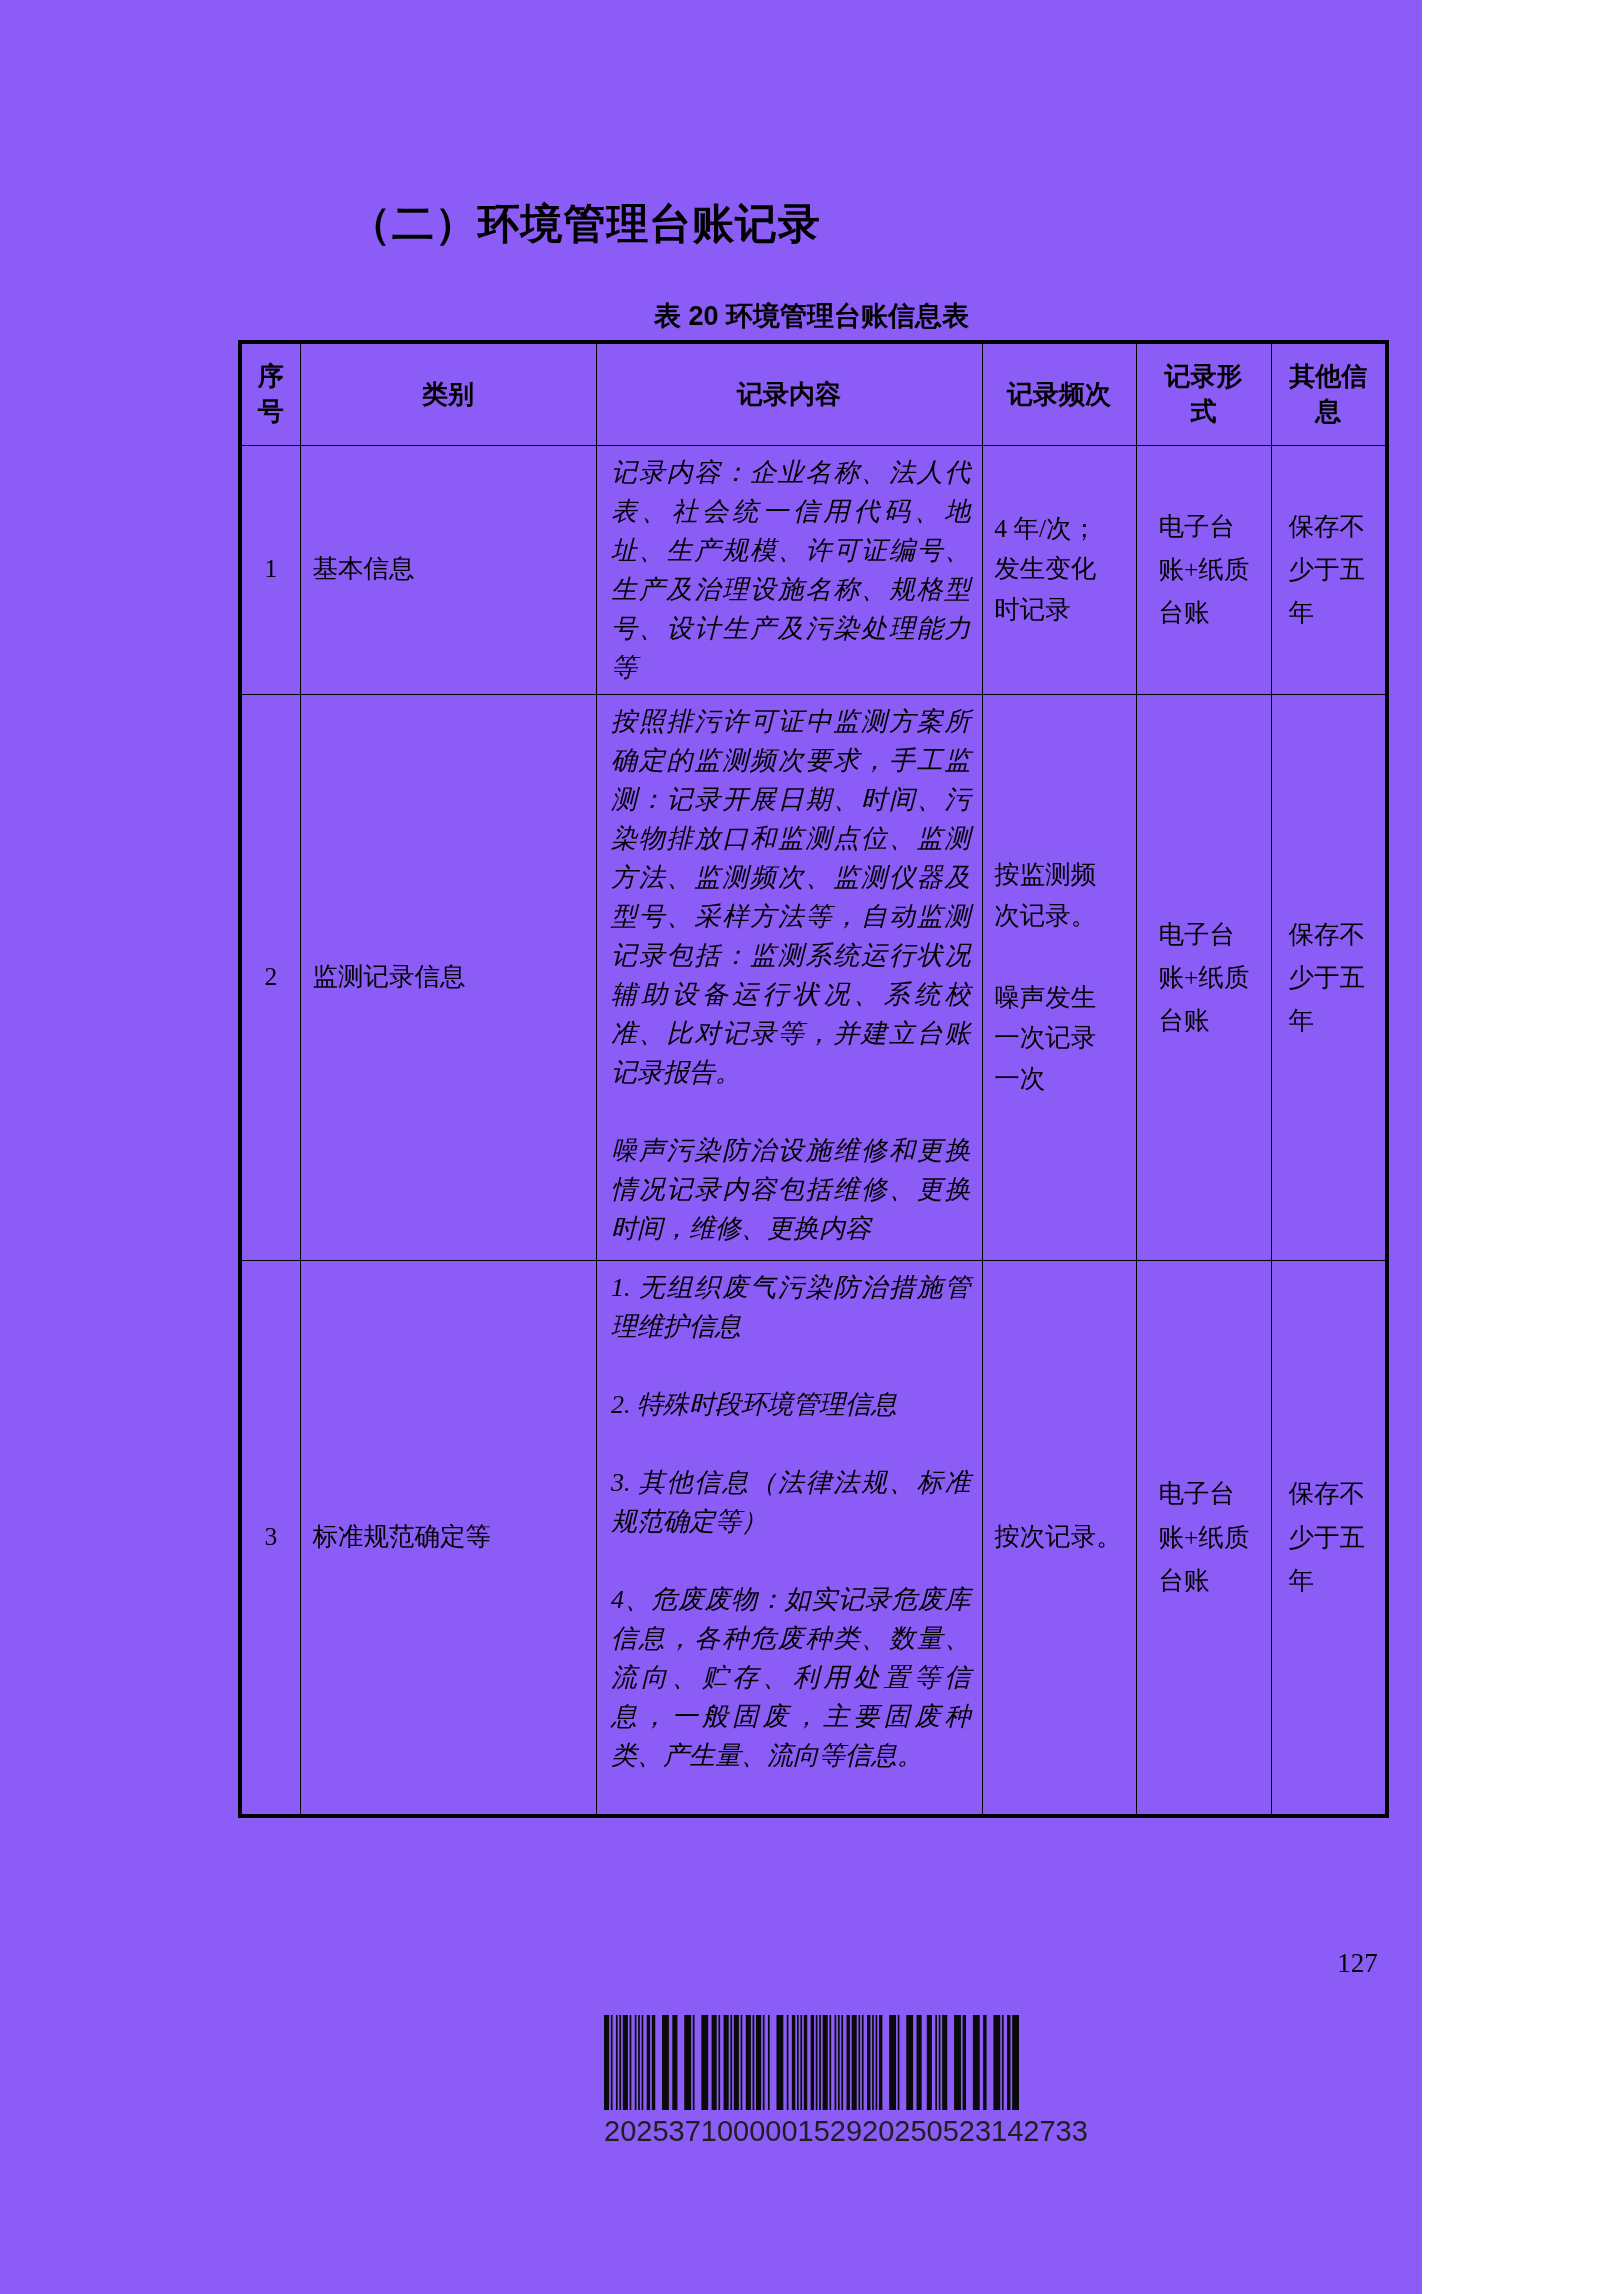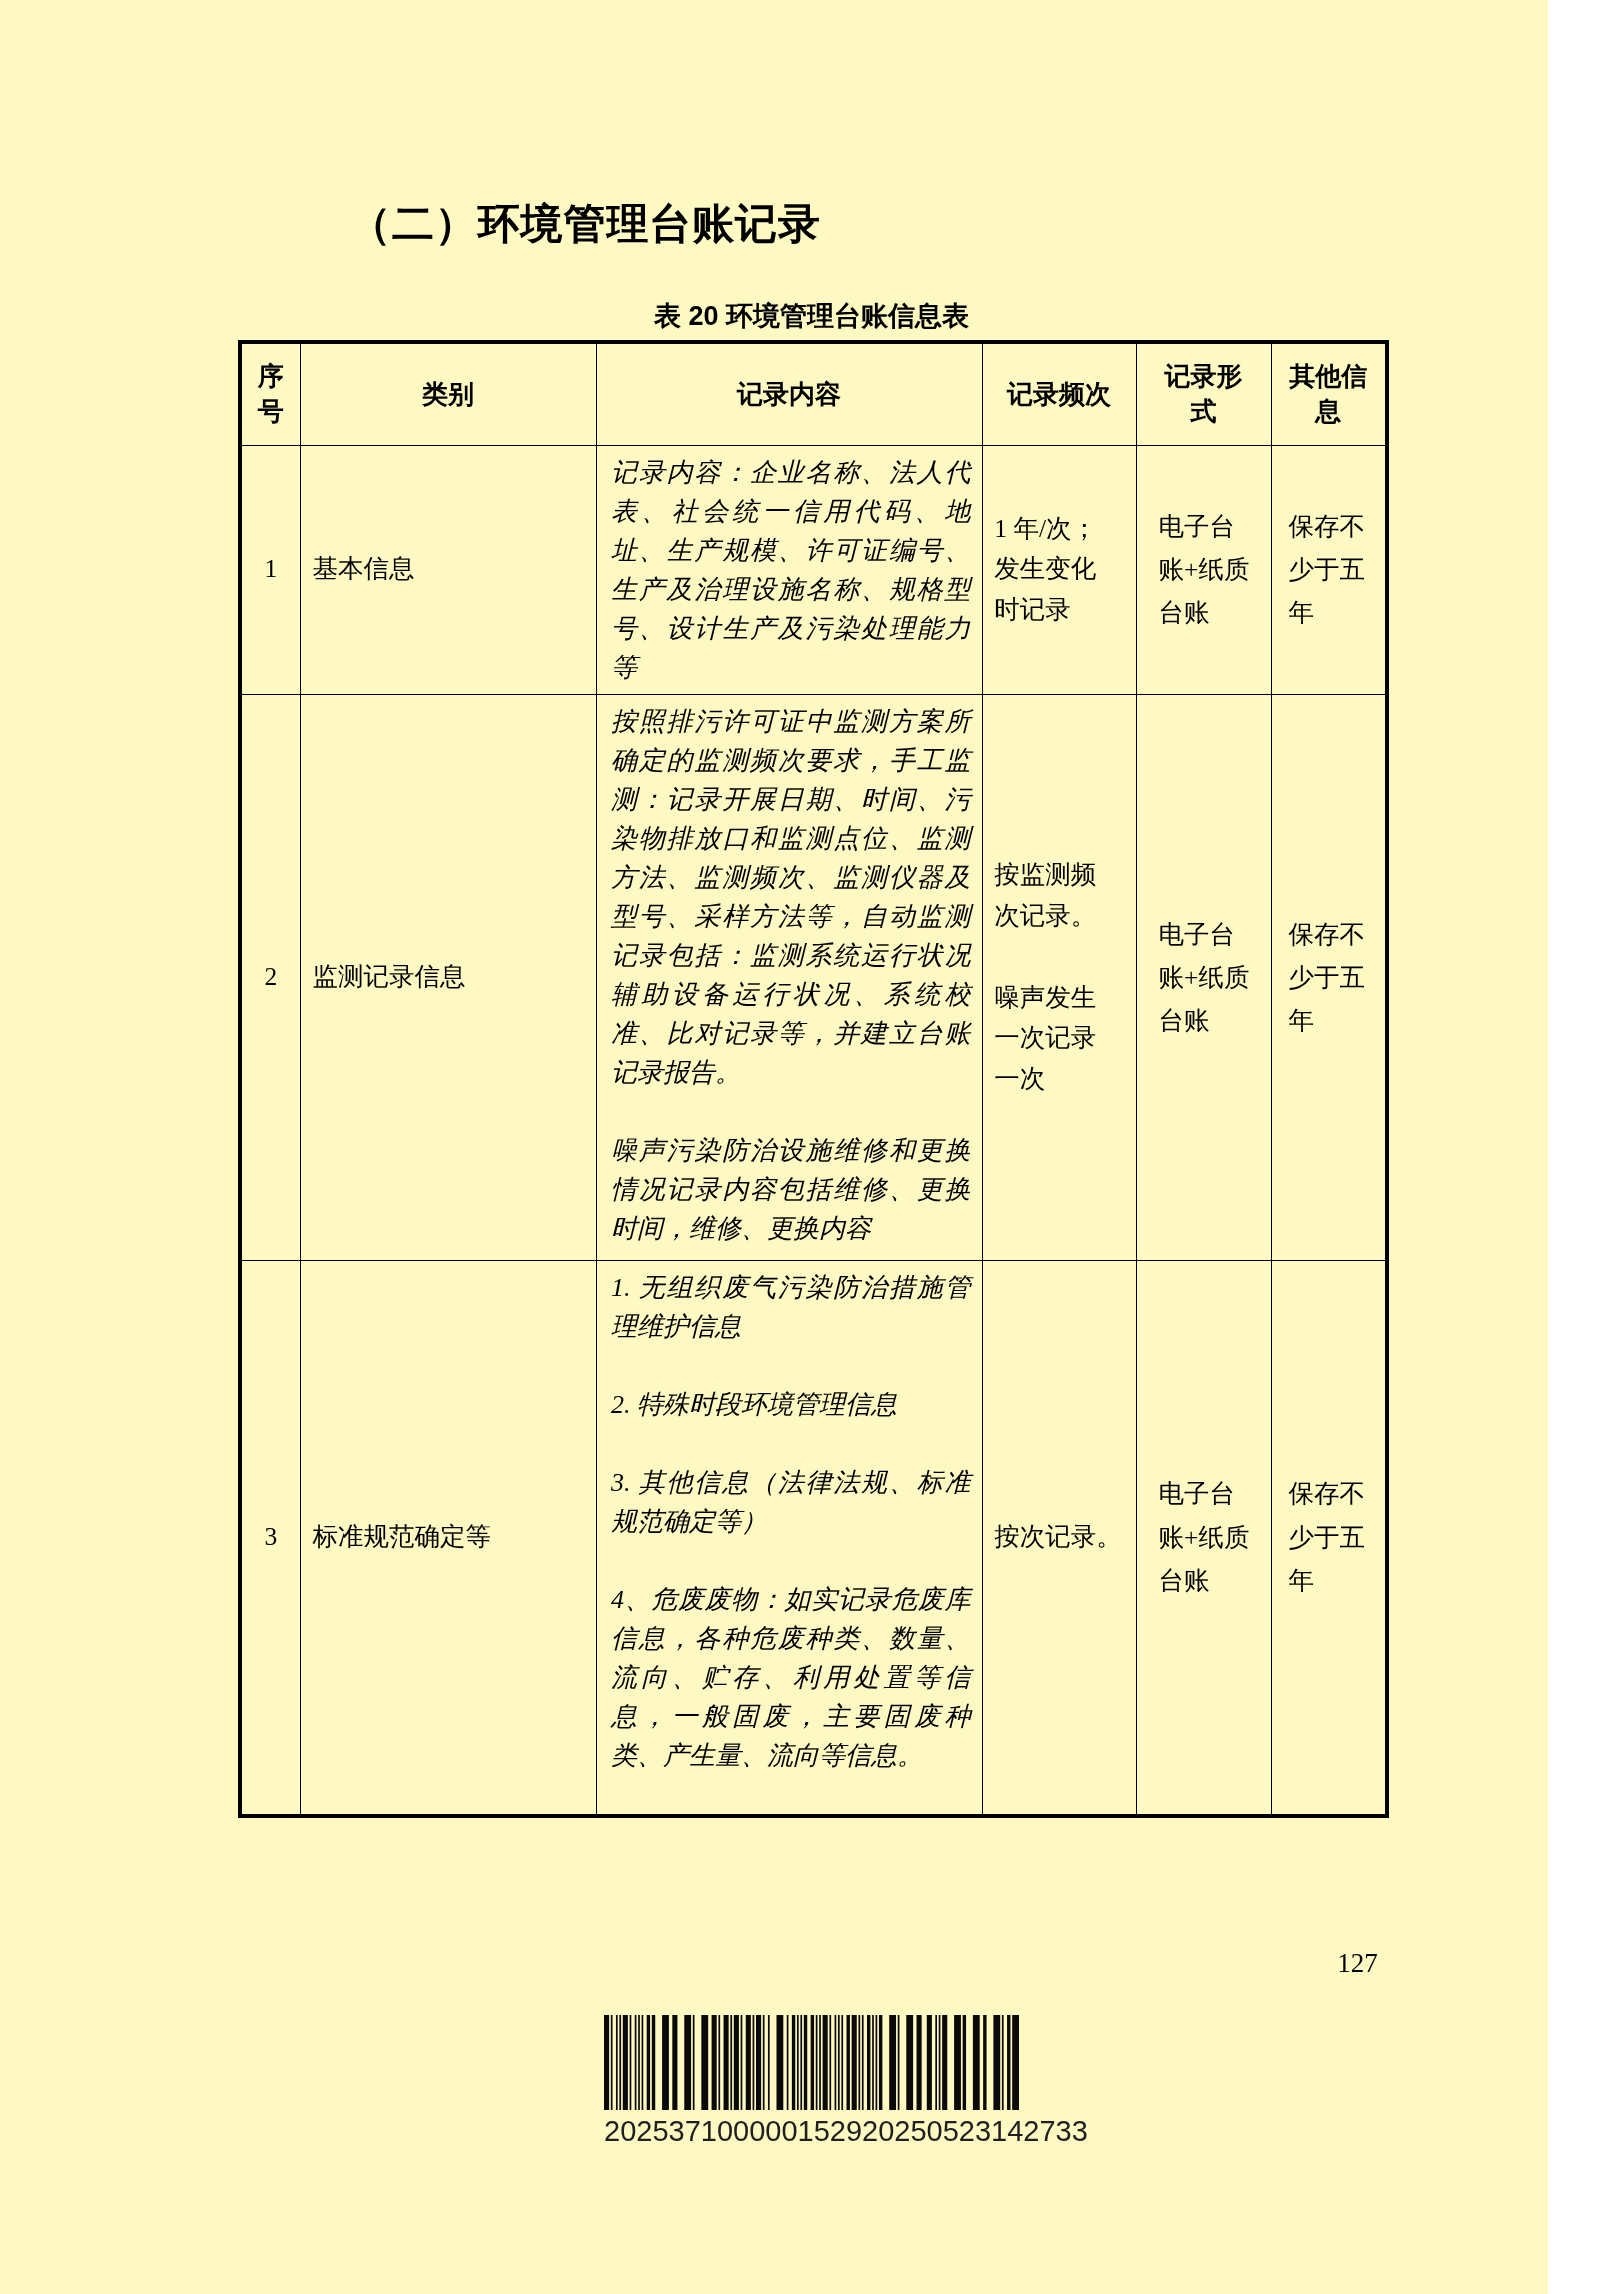--- a/index.html
+++ b/index.html
@@ -1,21 +1,21 @@
 <!DOCTYPE html>
 <html style="font-size:14.5px"><head>
 <meta charset="utf-8">
 <style>
   * { margin: 0; padding: 0; box-sizing: border-box; }
   html, body { background: #ffffff; }
   .page {
     position: relative;
-    width: 1548px;
+    width: 1422px;
     height: 2295px;
-    background: #fef9c3;
+    background: #8b5cf6;
     color: #000000;
     font-family: "Liberation Serif", "DejaVu Serif", serif;
     overflow: hidden;
   }
   .section-title {
     position: absolute;
     left: 349px;
     top: 196px;
     font-size: 42px;
     font-weight: bold;
@@ -134,21 +134,21 @@
 式</th>
         <th>其他信
 息</th>
       </tr>
     </thead>
     <tbody>
       <tr class="row-1">
         <td class="cell-no">1</td>
         <td class="cell-category">基本信息</td>
         <td class="cell-content">记录内容：企业名称、法人代表、社会统一信用代码、地址、生产规模、许可证编号、生产及治理设施名称、规格型号、设计生产及污染处理能力等</td>
-        <td class="cell-frequency">1 年/次；
+        <td class="cell-frequency">4 年/次；
 发生变化
 时记录</td>
         <td class="cell-form">电子台
 账+纸质
 台账</td>
         <td class="cell-other">保存不
 少于五
 年</td>
       </tr>
       <tr class="row-2">

